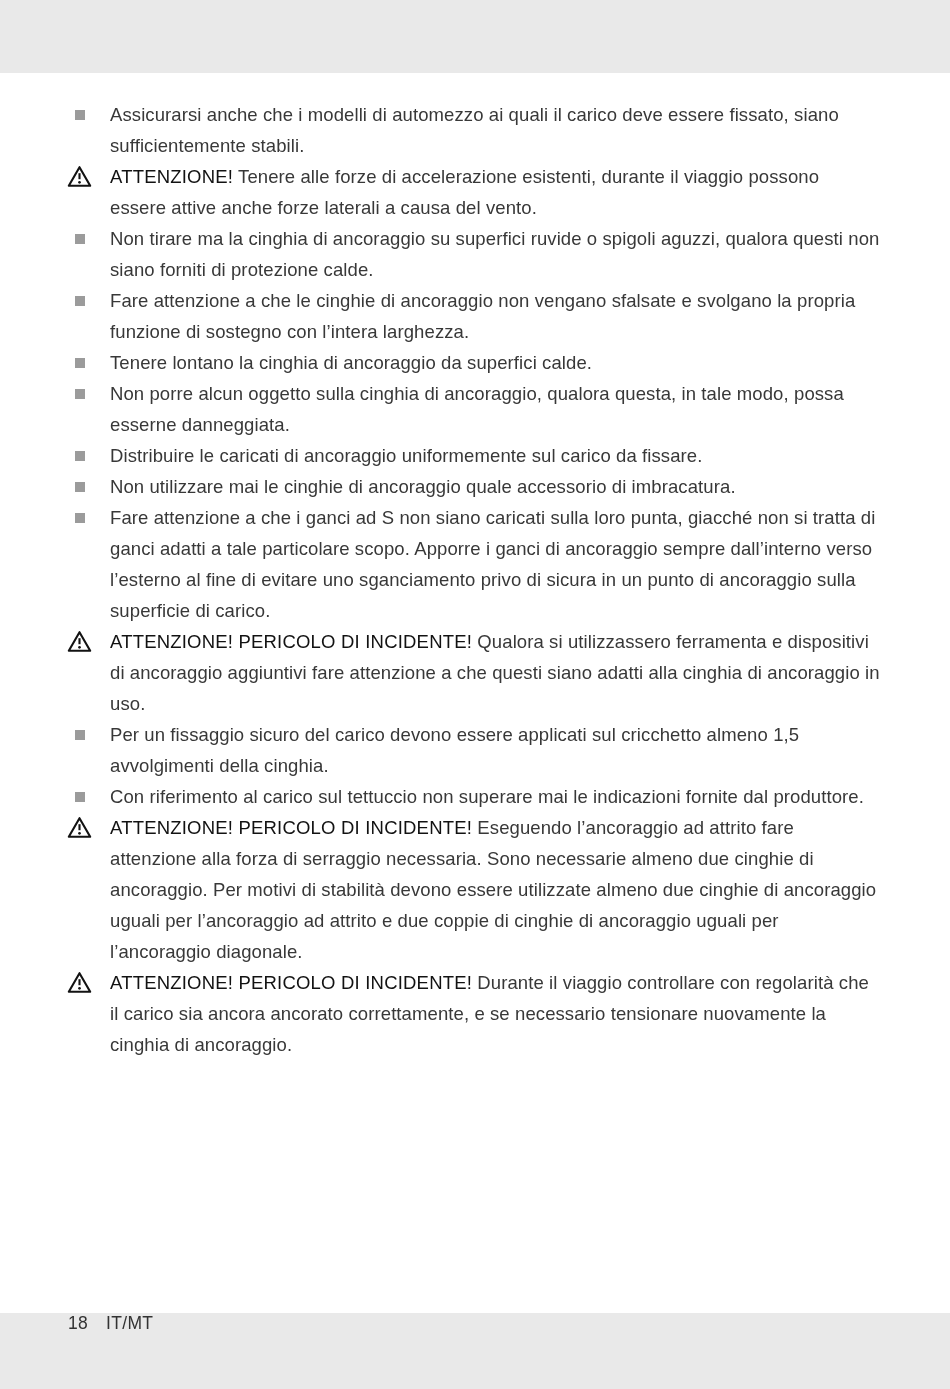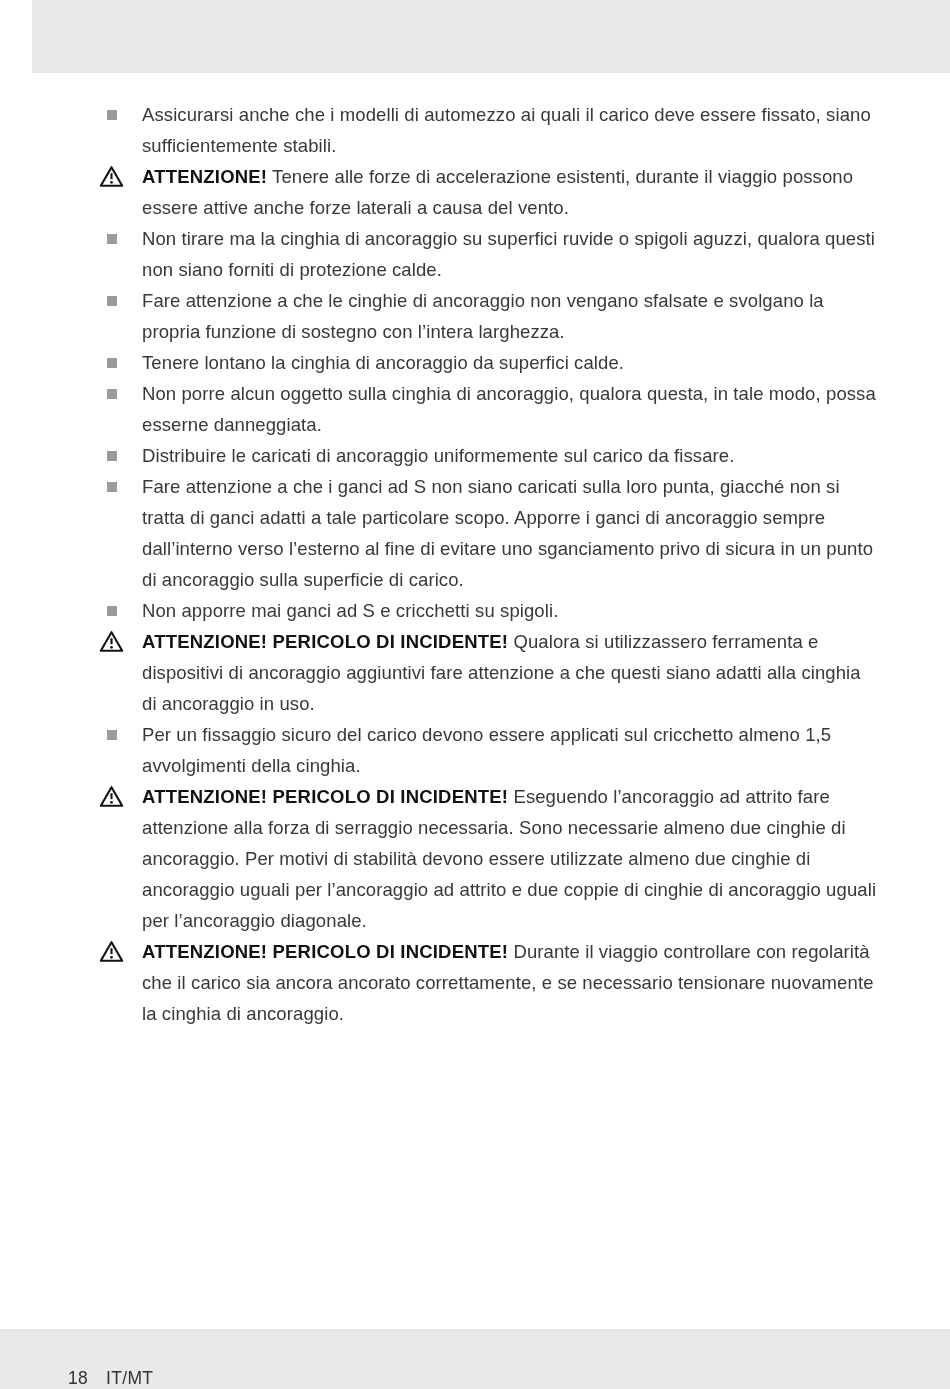--- a/index.html
+++ b/index.html
@@ -4,21 +4,20 @@
 <style>
   * { margin: 0; padding: 0; box-sizing: border-box; }
   html, body { background: #ffffff; }
   .page {
     position: relative;
     width: 950px;
     height: 1389px;
     background: #ffffff;
     font-family: "Liberation Sans", sans-serif;
     overflow: hidden;
-    padding-left: 32px;
   }
   .band-top {
     width: 100%;
     height: 73px;
     background: var(--band-gray, #e9e9e9);
   }
   .content {
     padding: 26px 70px 0 75px;
   }
   .item {
@@ -50,32 +49,32 @@
   .text {
     flex: 1 1 auto;
     font-size: 18.5px;
     line-height: 31px;
     font-weight: 400;
     color: var(--text-color, #383838);
     letter-spacing: 0.1px;
   }
   .text strong {
     color: var(--emphasis-color, #121212);
-    font-weight: 700;
+    font-weight: 400;
     letter-spacing: 0.2px;
   }
   .footer {
     position: absolute;
     left: 0;
     bottom: 0;
     width: 100%;
-    height: 60px;
+    height: 76px;
     background: var(--band-gray, #e9e9e9);
     display: flex;
-    align-items: flex-end;
+    align-items: flex-start;
     padding-left: 68px;
     gap: 18px;
   }
   .footer span {
     font-size: 17.5px;
     color: #333333;
     letter-spacing: 0.3px;
   }
 </style>
 </head>
@@ -127,43 +126,49 @@
       <div class="item bullet">
         <span class="marker">
           <span class="sq"></span>
         </span>
         <p class="text">Distribuire le caricati di ancoraggio uniformemente sul carico da fissare.</p>
       </div>
       <div class="item bullet">
         <span class="marker">
           <span class="sq"></span>
         </span>
-        <p class="text">Fare attenzione a che i ganci ad S non siano caricati sulla loro punta, giacché non si tratta di ganci adatti a tale particolare scopo. Apporre i ganci di ancoraggio sempre dall’interno verso l’esterno al fine di evitare uno sganciamento privo di sicura in un punto di ancoraggio sulla superficie di carico.</p>
+        <p class="text">Non utilizzare mai le cinghie di ancoraggio quale accessorio di imbracatura.</p>
       </div>
       <div class="item bullet">
         <span class="marker">
           <span class="sq"></span>
         </span>
-        <p class="text">Non apporre mai ganci ad S e cricchetti su spigoli.</p>
+        <p class="text">Fare attenzione a che i ganci ad S non siano caricati sulla loro punta, giacché non si tratta di ganci adatti a tale particolare scopo. Apporre i ganci di ancoraggio sempre dall’interno verso l’esterno al fine di evitare uno sganciamento privo di sicura in un punto di ancoraggio sulla superficie di carico.</p>
       </div>
       <div class="item warning">
         <span class="marker">
           <svg class="tri-svg" width="25" height="23" viewBox="0 0 25 23">
             <path d="M12.5 2.2 L23.2 20.8 H1.8 Z" fill="none" stroke="#121212" stroke-width="2.1" stroke-linejoin="round"></path>
             <line x1="12.5" y1="8.2" x2="12.5" y2="14.2" stroke="#121212" stroke-width="2.1"></line>
             <circle cx="12.5" cy="17.3" r="1.35" fill="#121212"></circle>
           </svg>
         </span>
         <p class="text"><strong>ATTENZIONE! PERICOLO DI INCIDENTE!</strong> <span>Qualora si utilizzassero ferramenta e dispositivi di ancoraggio aggiuntivi fare attenzione a che questi siano adatti alla cinghia di ancoraggio in uso.</span></p>
       </div>
       <div class="item bullet">
         <span class="marker">
           <span class="sq"></span>
         </span>
         <p class="text">Per un fissaggio sicuro del carico devono essere applicati sul cricchetto almeno 1,5 avvolgimenti della cinghia.</p>
+      </div>
+      <div class="item bullet">
+        <span class="marker">
+          <span class="sq"></span>
+        </span>
+        <p class="text">Con riferimento al carico sul tettuccio non superare mai le indicazioni fornite dal produttore.</p>
       </div>
       <div class="item warning">
         <span class="marker">
           <svg class="tri-svg" width="25" height="23" viewBox="0 0 25 23">
             <path d="M12.5 2.2 L23.2 20.8 H1.8 Z" fill="none" stroke="#121212" stroke-width="2.1" stroke-linejoin="round"></path>
             <line x1="12.5" y1="8.2" x2="12.5" y2="14.2" stroke="#121212" stroke-width="2.1"></line>
             <circle cx="12.5" cy="17.3" r="1.35" fill="#121212"></circle>
           </svg>
         </span>
         <p class="text"><strong>ATTENZIONE! PERICOLO DI INCIDENTE!</strong> <span>Eseguendo l’ancoraggio ad attrito fare attenzione alla forza di serraggio necessaria. Sono necessarie almeno due cinghie di ancoraggio. Per motivi di stabilità devono essere utilizzate almeno due cinghie di ancoraggio uguali per l’ancoraggio ad attrito e due coppie di cinghie di ancoraggio uguali per l’ancoraggio diagonale.</span></p>

